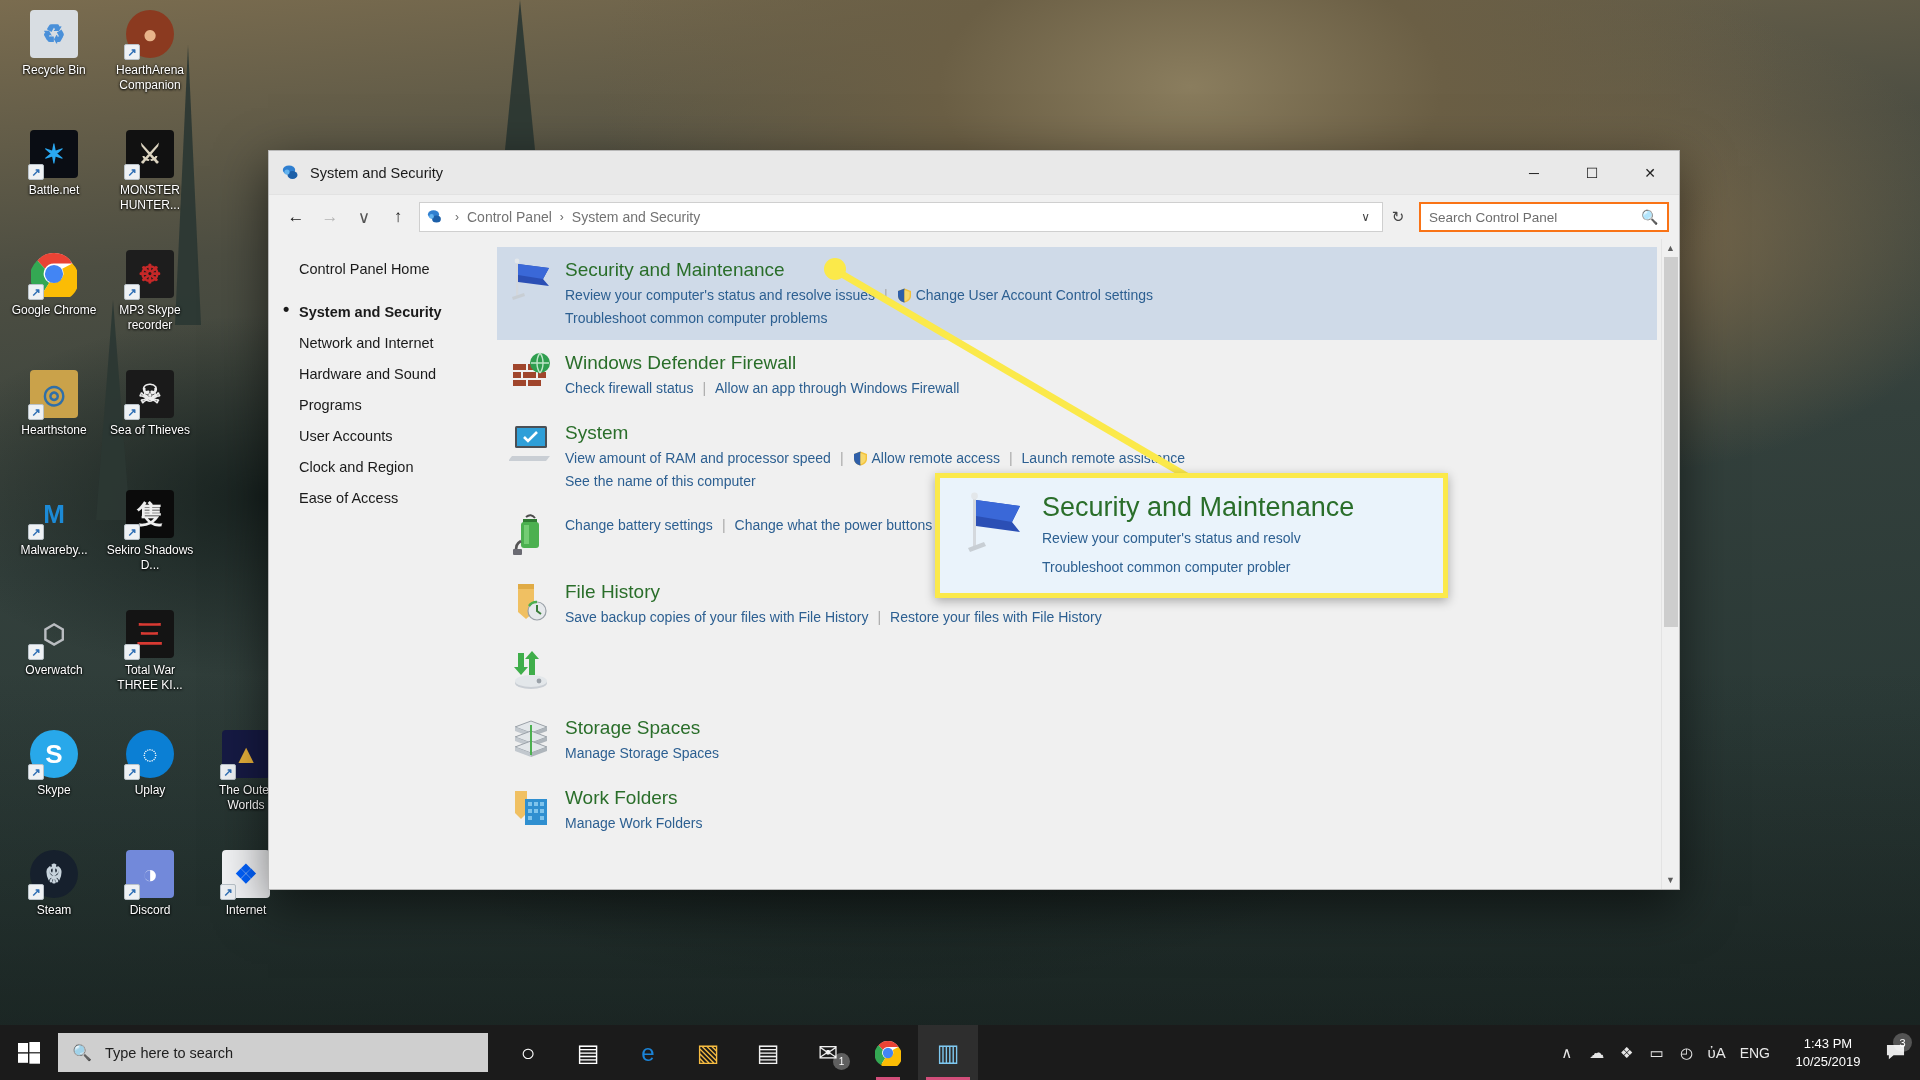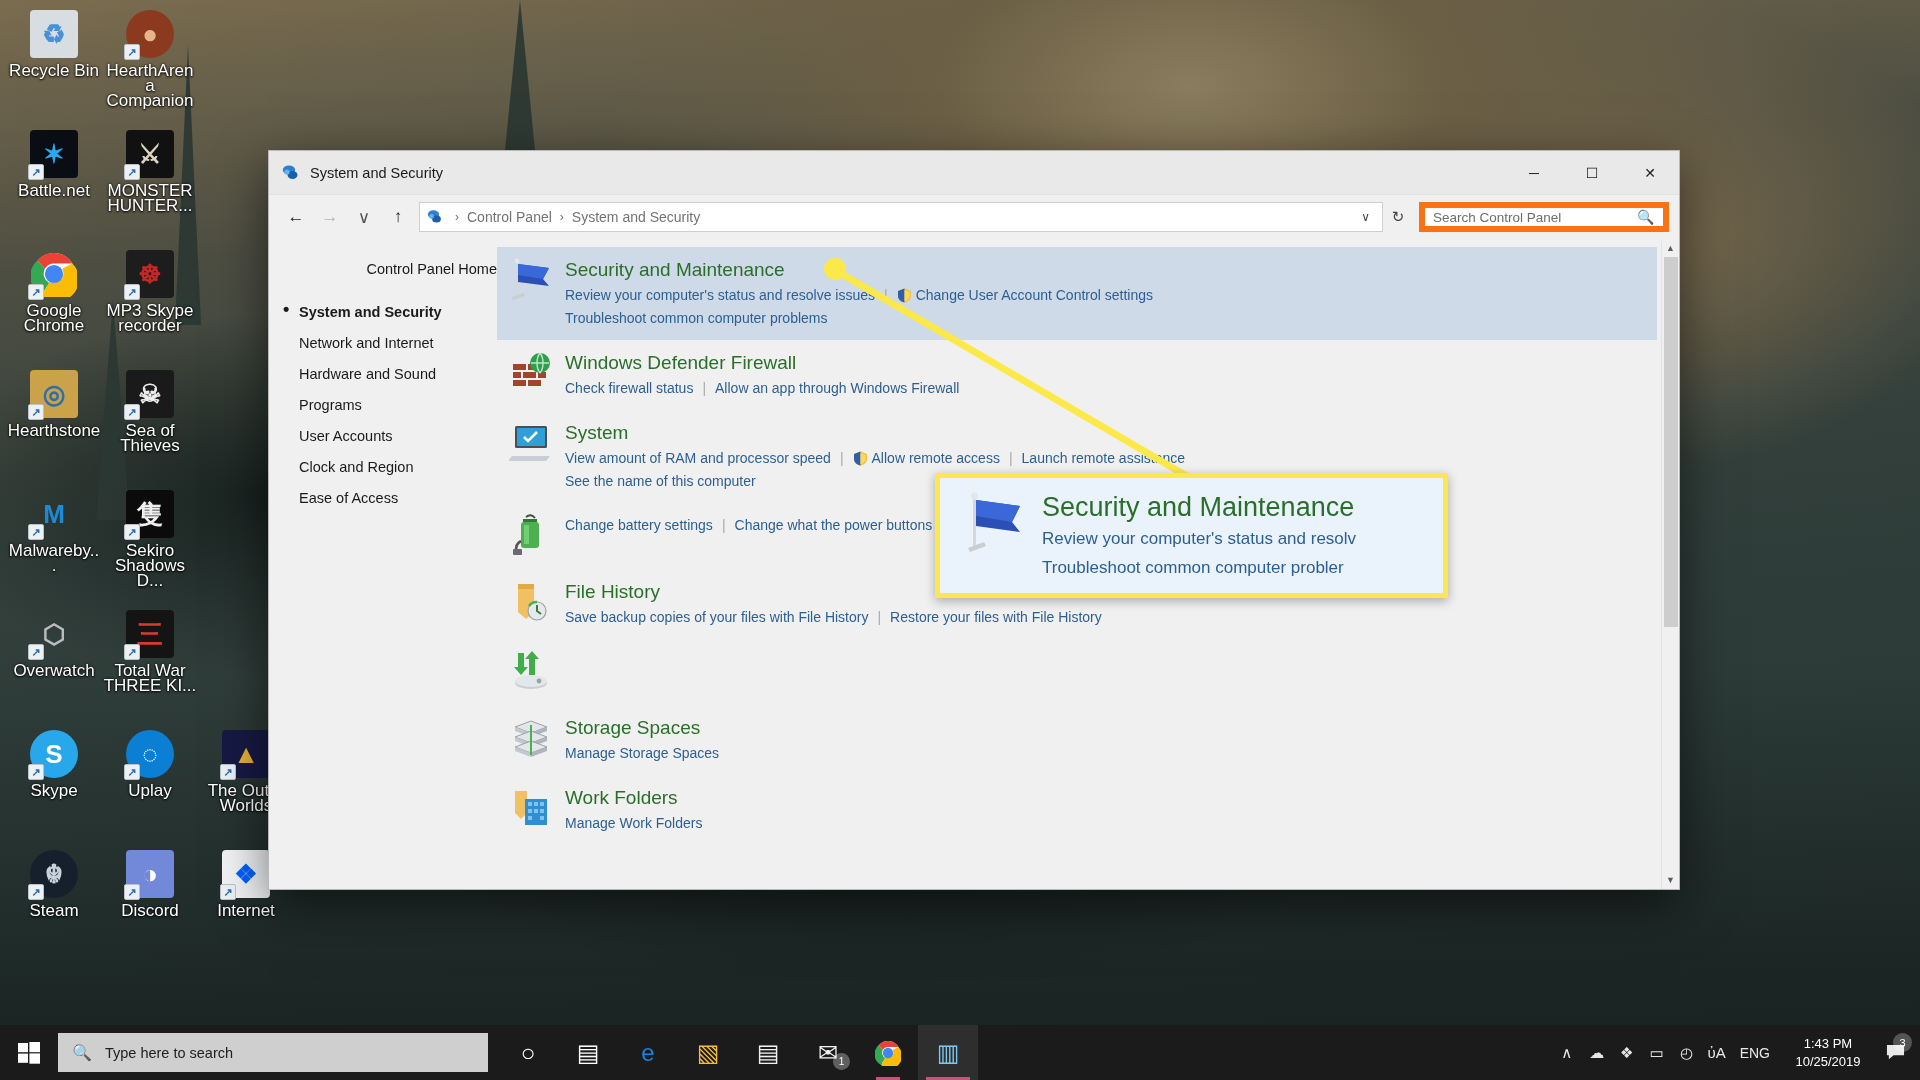--- a/index.html
+++ b/index.html
@@ -47,21 +47,21 @@
     border-radius: 4px;
     font-size: 26px; color:#fff; font-weight:bold;
   }
   .di-shortcut {
     position:absolute; left:-2px; bottom:-2px; width:16px; height:16px;
     background:#eef1f4; border:1px solid #b9c2c9; border-radius:2px;
     display:flex; align-items:center; justify-content:center;
     font-size:11px; color:#2f6fb5; line-height:1;
   }
   .di-label {
-    margin-top: 5px; font-size: 17px; color: #fff; text-align: center;
+    margin-top: 5px; font-size: 12px; color: #fff; text-align: center;
     line-height: 15px; text-shadow: 0 1px 2px rgba(0,0,0,.95), 0 0 3px rgba(0,0,0,.9);
     max-width: 94px; word-wrap: break-word;
   }
 
   
   #cp-window {
     position: absolute; left: 268px; top: 150px; width: 1412px; height: 740px;
     background: #f0f0f0; box-shadow: 0 16px 48px rgba(0,0,0,.55);
     border: 1px solid #b8b8b8; display: flex; flex-direction: column;
   }
@@ -93,33 +93,33 @@
     display: flex; align-items: center; padding: 0 6px; margin-left: 4px;
     font-size: 14px; color: #1a1a1a;
   }
   .crumb-ico { width:18px; height:18px; margin-right: 6px; }
   .crumb { padding: 0 3px; color:#737373; }
   .chev { color:#6c6c6c; padding: 0 5px; font-size: 12px; }
   .crumb-drop { margin-left:auto; color:#444; font-size:12px; padding:0 6px; }
   .refresh { width: 30px; height:30px; display:flex; align-items:center;
              justify-content:center; color:#444; font-size:15px; }
   .searchbox {
-    width: 250px; height: 30px; background: #fff; border: 6px solid #f97316;
+    width: 250px; height: 30px; background: #fff; border: 2px solid #f97316;
     margin-left: 6px; display: flex; align-items: center; padding: 0 8px;
     font-size: 13.5px; color: #6d6d6d; gap: 14px;
   }
   .searchbox .mag { margin-left:auto; color:#333; font-size:14px; }
 
   
   .content-wrap { flex: 1; display: flex; overflow: hidden; background:#f0f0f0; }
   .sidebar {
     width: 228px; flex: none; background: #f0f0f0; padding: 22px 0 0 30px;
     font-size: 14.5px;
   }
-  .side-home { color: #1a1a1a; margin-bottom: 20px; cursor: default; text-align: right; }
+  .side-home { color: #1a1a1a; margin-bottom: 20px; cursor: default; }
   .side-item { color: #1a1a1a; padding: 6px 0; line-height: 19px; }
   .side-item.active { font-weight: bold; position: relative; }
   .side-item.active::before {
     content: "•"; position: absolute; left: -16px; top: 3px; font-size: 18px;
   }
 
   .main {
     flex: 1; overflow: hidden; position: relative; background: #f0f0f0;
     padding-top: 8px;
   }
@@ -156,21 +156,21 @@
 
   
   #callout {
     position: absolute; left: 935px; top: 473px; width: 513px; height: 125px;
     background: #eaf3fb; border: 5px solid #fbe94a; overflow: hidden;
     box-shadow: 0 3px 10px rgba(0,0,0,.3);
   }
   #callout .inner { display: flex; padding: 12px 0 0 22px; }
   #callout .co-ico { width: 66px; height: 66px; flex: none; margin-right: 14px; }
   #callout .co-title { font-size: 27px; color: #2a6e2a; line-height: 34px; }
-  #callout .co-sub { font-size: 17px; color: #2c5f91; line-height: 29px; white-space: nowrap; }
+  #callout .co-sub { font-size: 14px; color: #2c5f91; line-height: 29px; white-space: nowrap; }
   #pointer-dot {
     position: absolute; left: 824px; top: 258px; width: 22px; height: 22px;
     border-radius: 50%; background: #fbe94a;
   }
   #pointer-line { position: absolute; left:0; top:0; width:1920px; height:1080px;
                   pointer-events:none; }
 
   
   #taskbar {
     position: absolute; left: 0; bottom: 0; width: 1920px; height: 55px;

